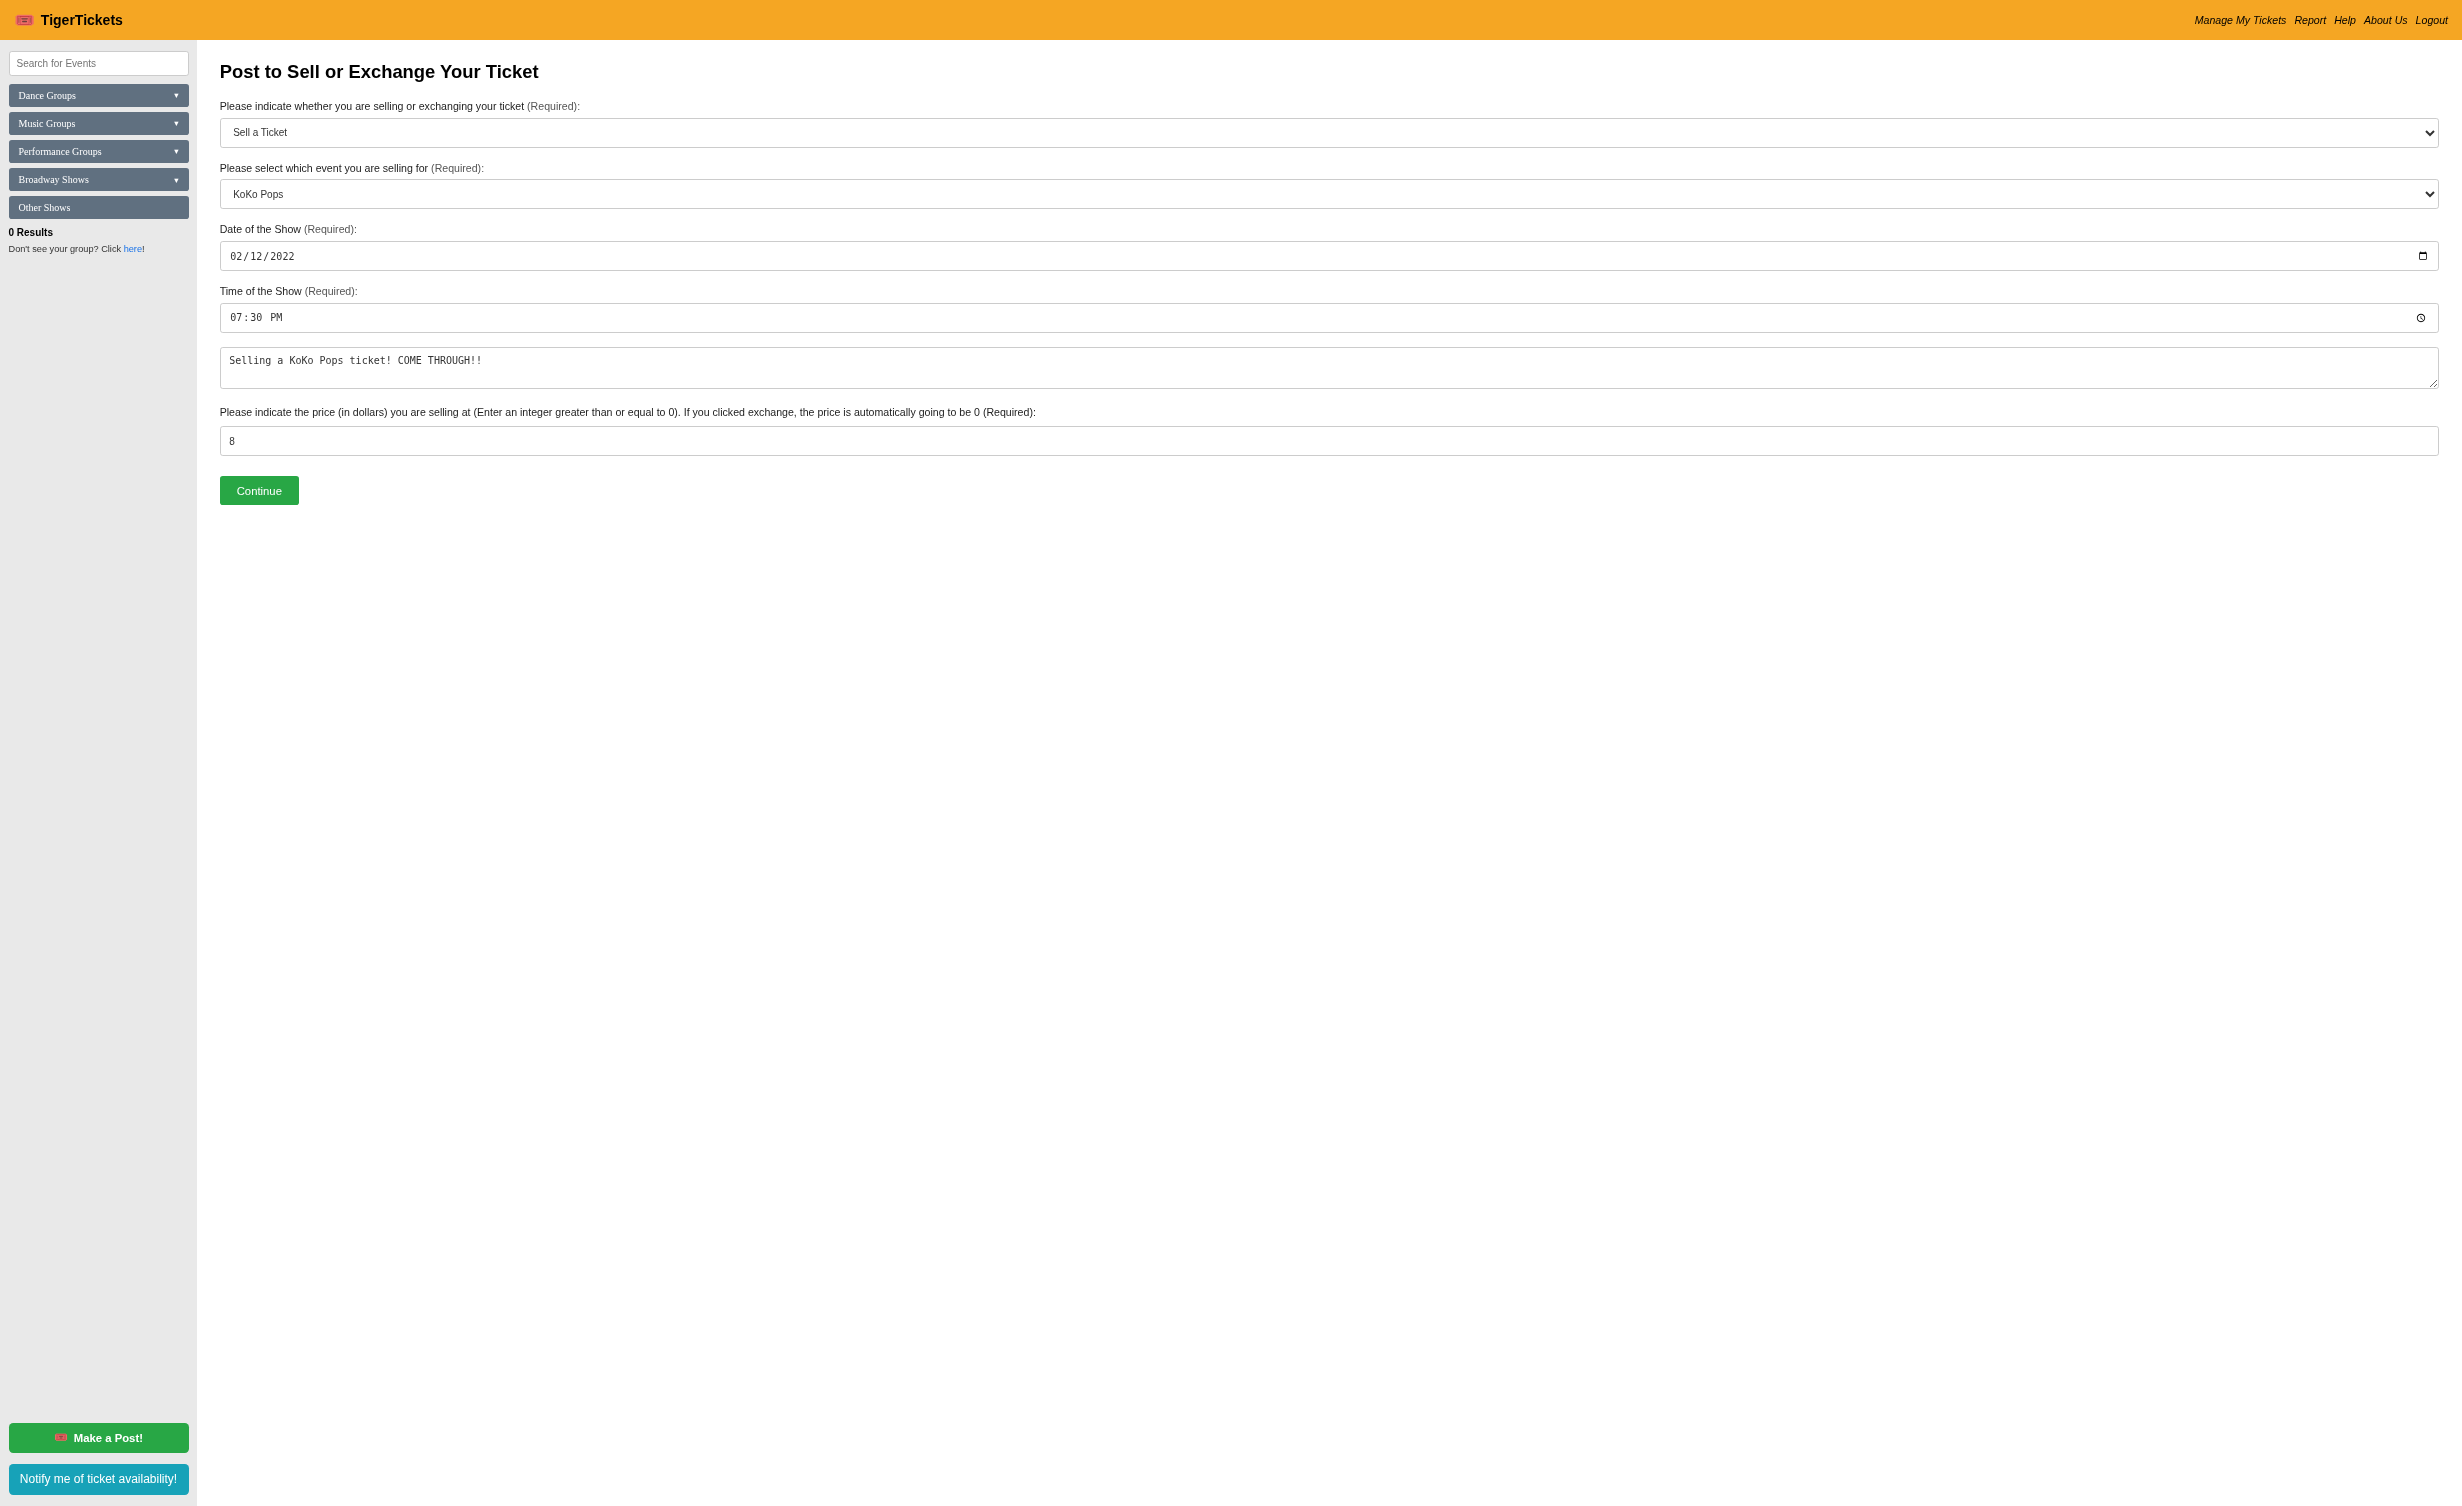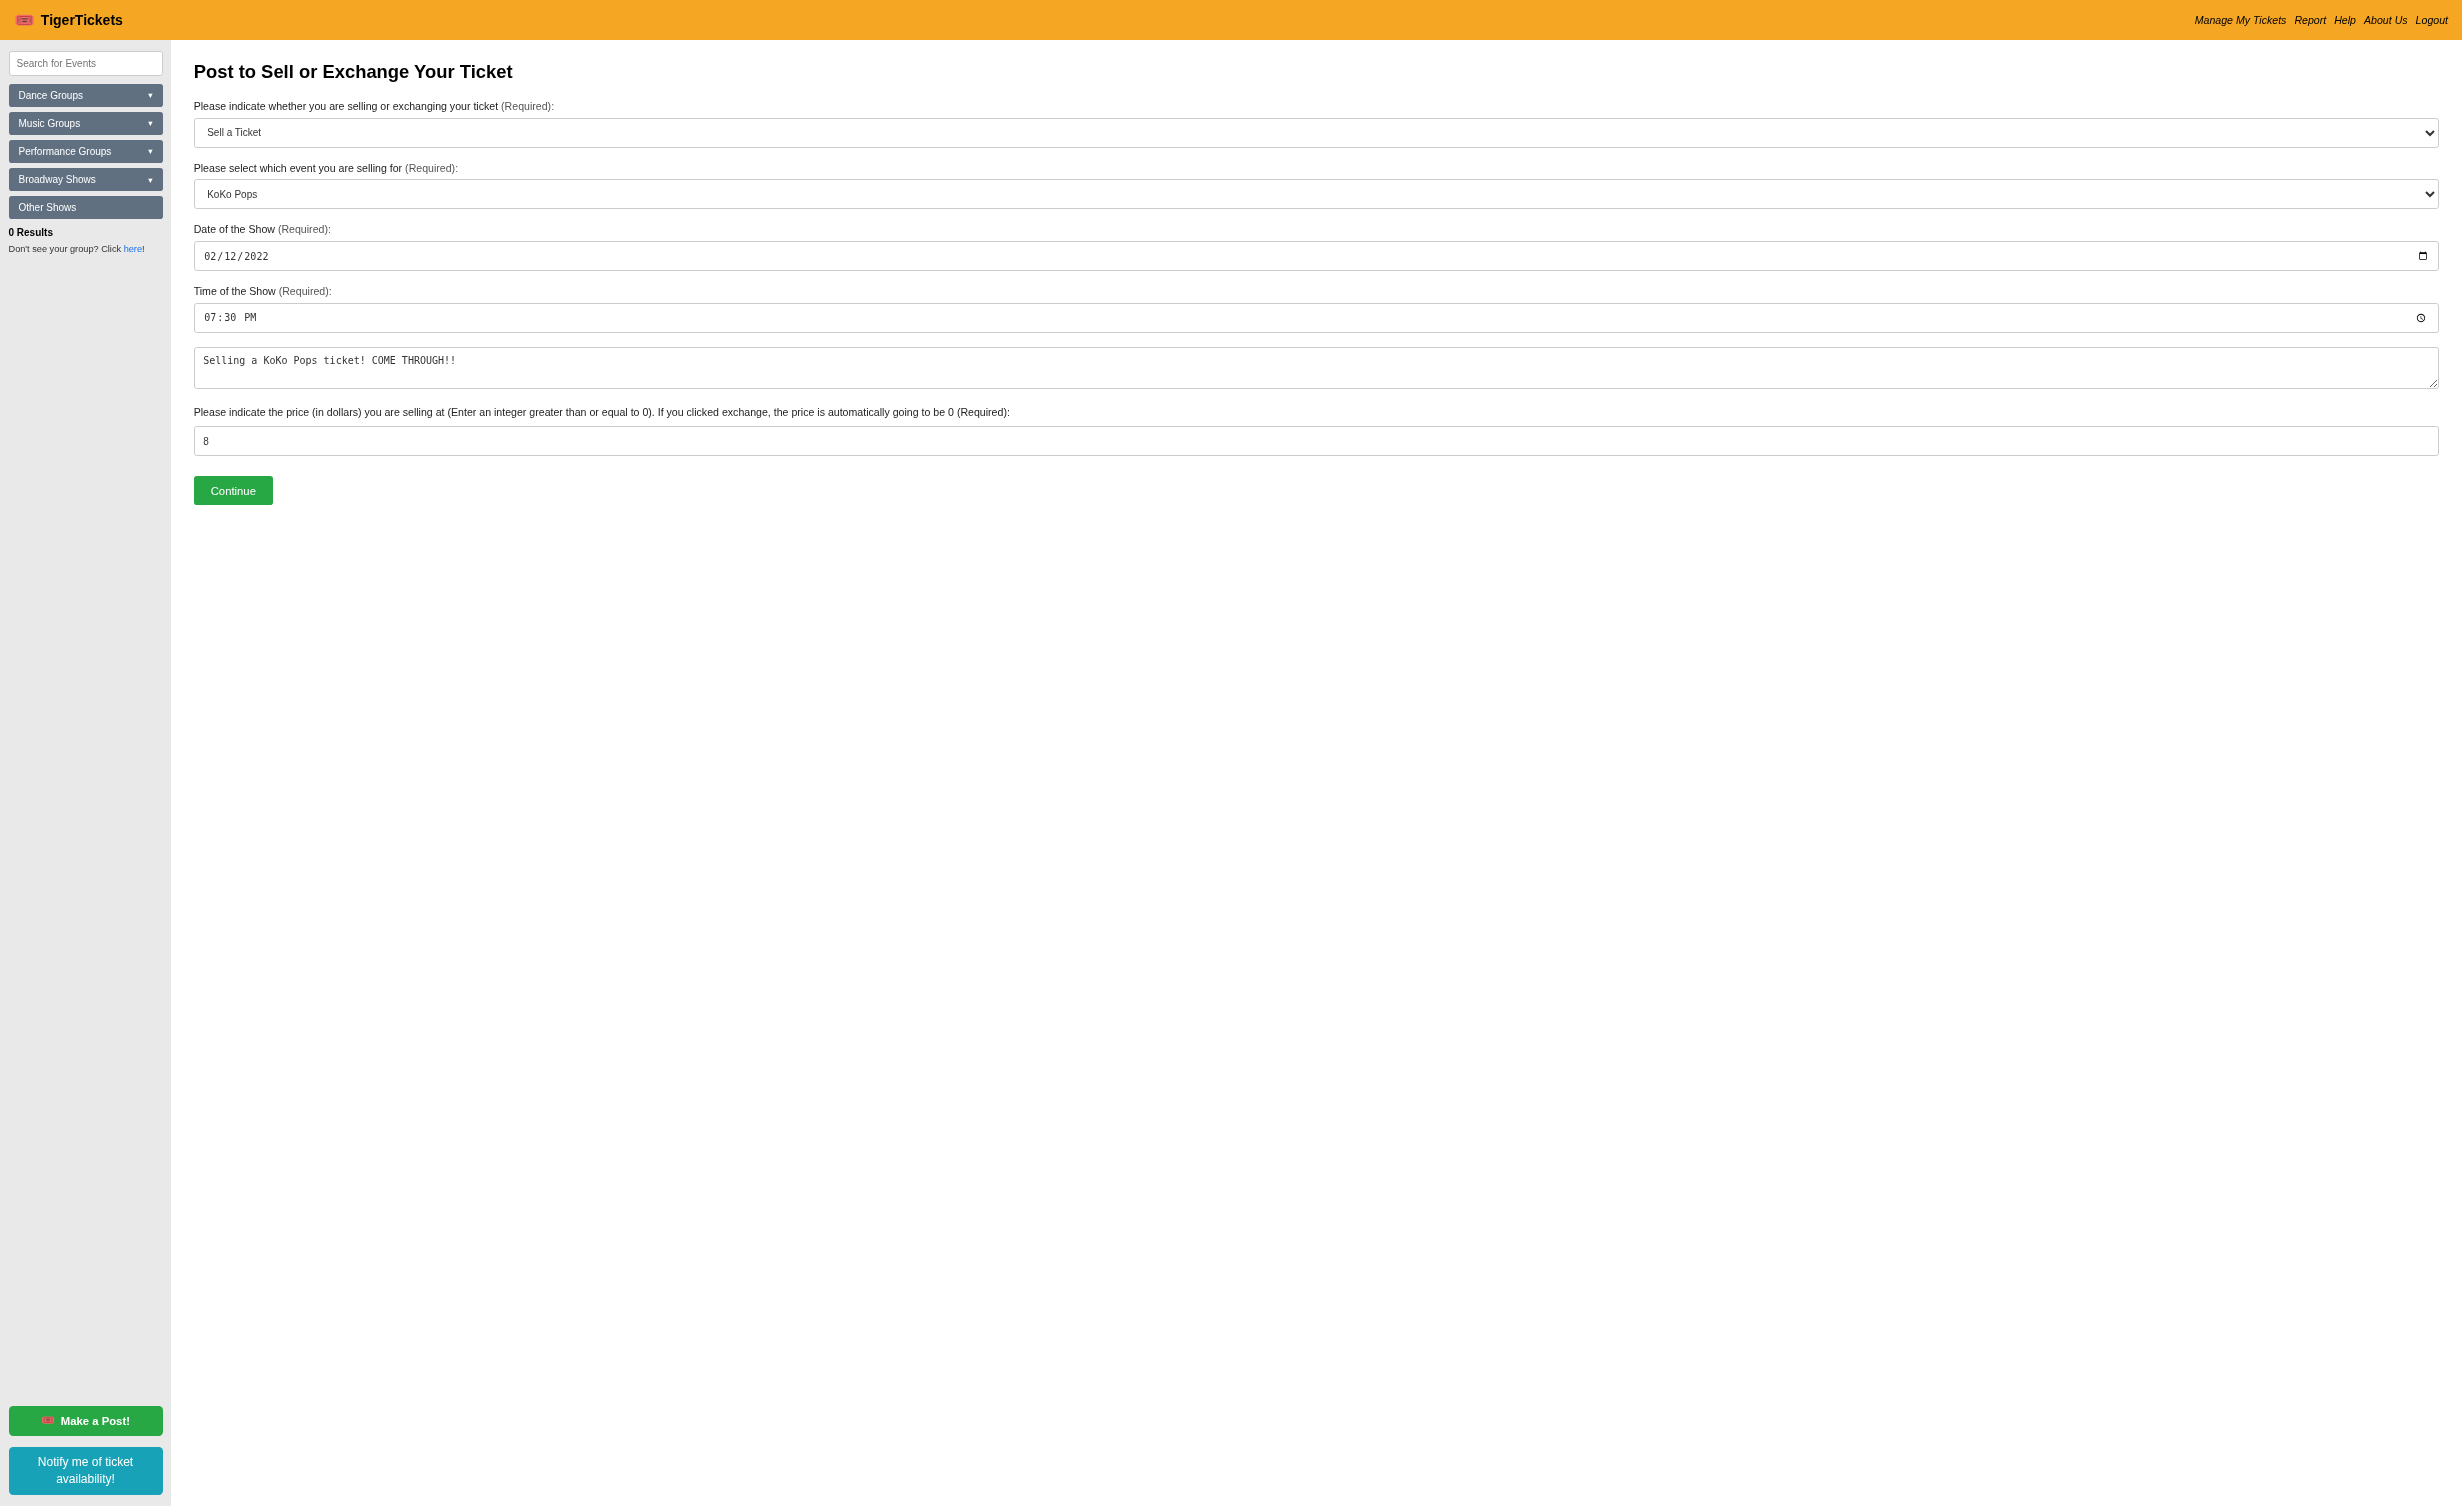--- a/index.html
+++ b/index.html
@@ -38,21 +38,21 @@
     }
 
     
     .layout {
       display: flex;
       min-height: calc(100vh - 40px);
     }
 
     
     .sidebar {
-      width: 171px;
+      width: 197px;
       background: #e9e9e9;
       padding: 11.3px 8.5px;
       flex-shrink: 0;
       display: flex;
       flex-direction: column;
       gap: 5.7px;
     }
     .sidebar-search {
       width: 100%;
       padding: 5.7px 7px;
@@ -68,20 +68,21 @@
       justify-content: space-between;
       background: #607080;
       color: white;
       border: none;
       border-radius: 2.8px;
       padding: 5.7px 10px;
       font-size: 10px;
       cursor: pointer;
       width: 100%;
       text-align: left;
+      font-family: Liberation Serif, serif;
     }
     .sidebar-btn .chevron { font-size: 8.5px; }
     .sidebar-results {
       font-weight: bold;
       font-size: 10px;
       margin-top: 2.8px;
     }
     .sidebar-note {
       font-size: 9.2px;
       color: #333;

